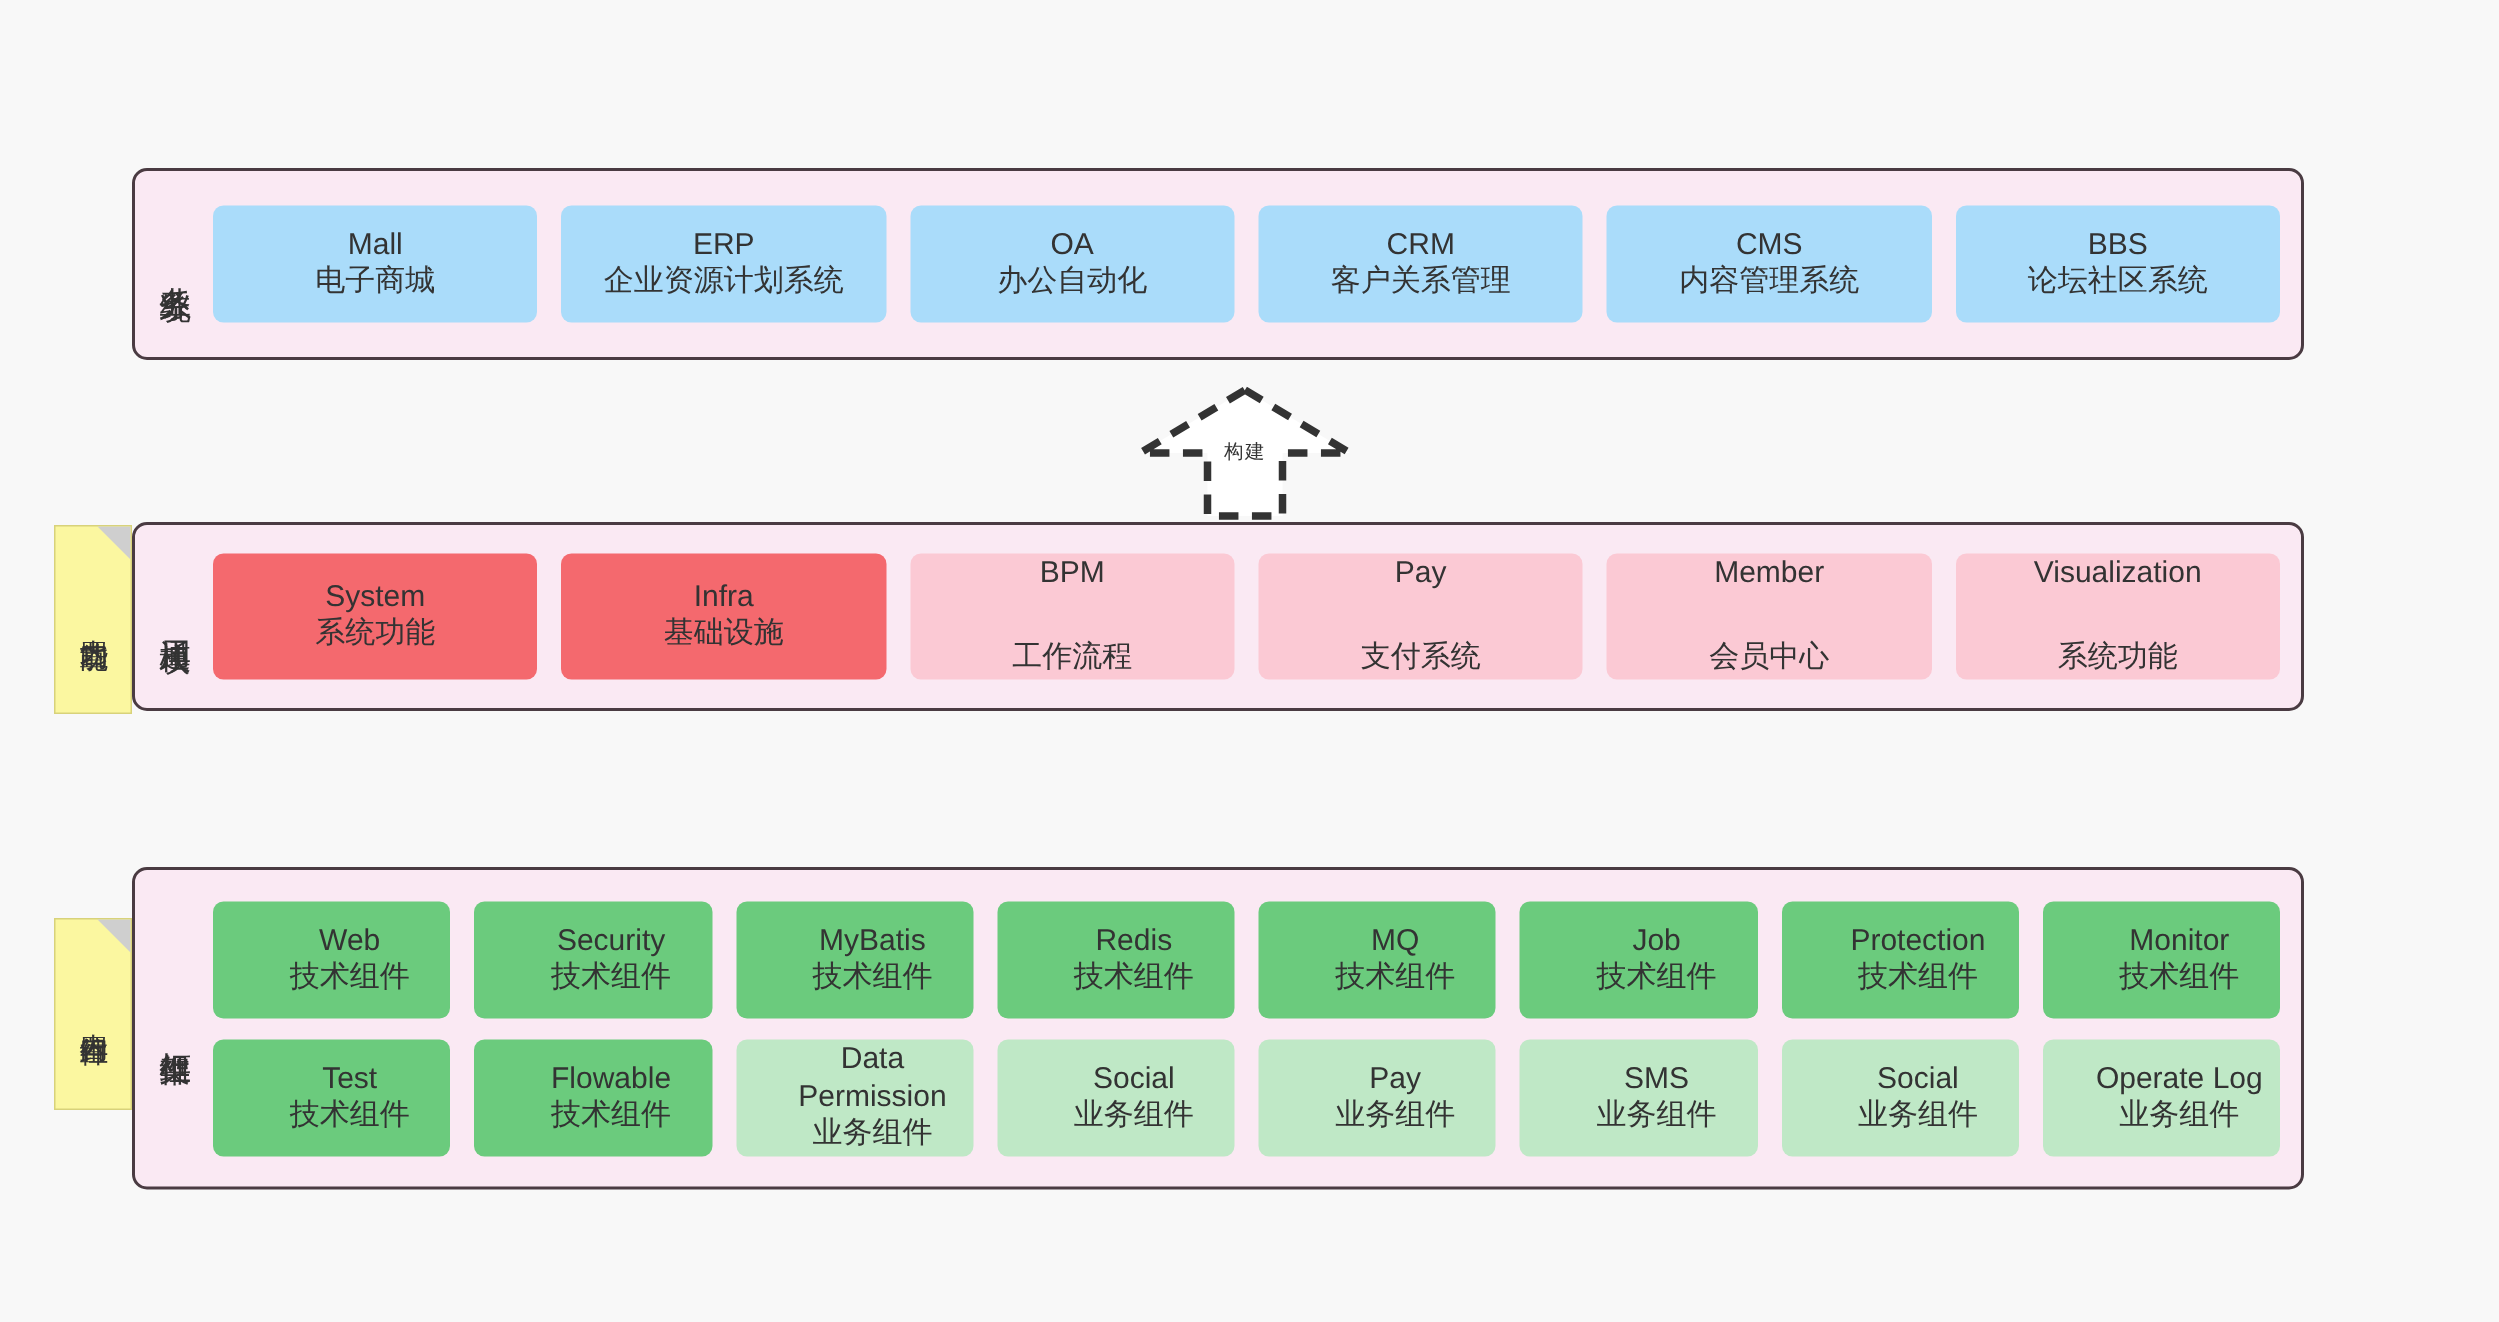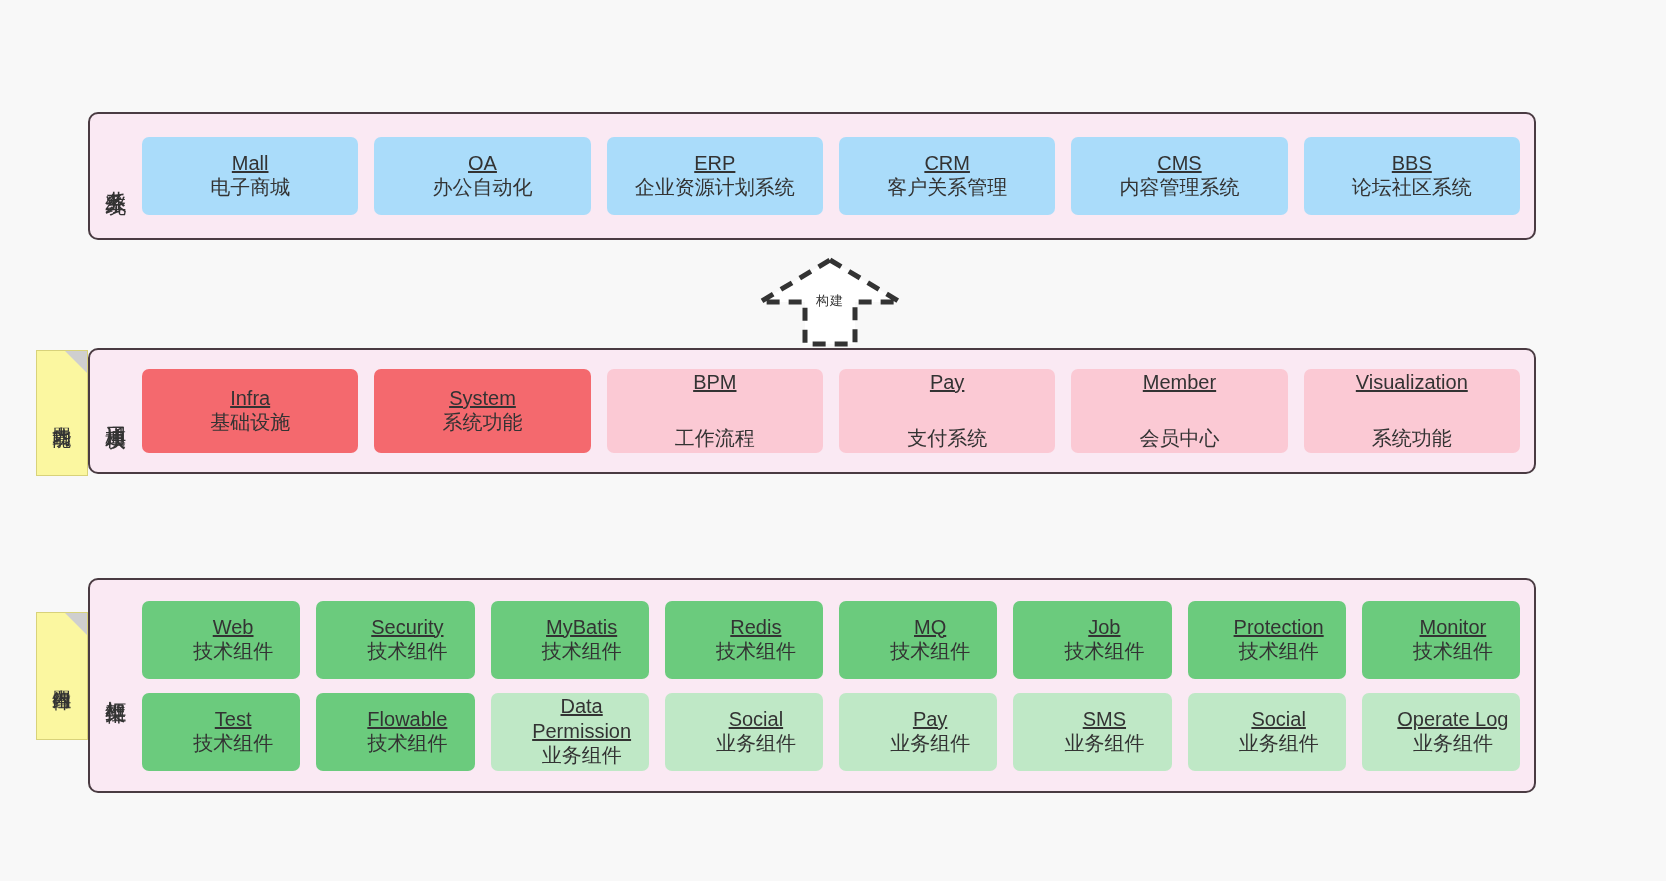--- a/index.html
+++ b/index.html
@@ -69,21 +69,21 @@
     flex-direction: column;
     align-items: center;
     justify-content: center;
     text-align: center;
     font-size: 20px;
     line-height: 1.25;
     color: #333333;
     padding: 6px 4px;
     box-sizing: border-box;
   }
-  .node .n-en { display: block; text-decoration: underline; }
+  .node .n-en { display: block; }
   .node .n-cn { display: block; font-family: Liberation Mono, monospace; }
 
   .layer-business .node { height: 78px; background: #aadcfa; }
   .layer-common   .node { height: 84px; }
   .layer-frame    .node { height: 78px; padding-left: 28px; }
 
   .c-blue        { background: #aadcfa; }
   .c-red         { background: #f4696e; }
   .c-pink        { background: #fbc9d4; gap: 32px; }
   .c-green       { background: #6bcb7d; }
@@ -153,27 +153,27 @@
     <div class="layer-title">业务系统</div>
     <div class="layer-body">
       <div class="row">
 
         <div class="node c-blue">
           <span class="n-en">Mall</span>
           <span class="n-cn">电子商城</span>
         </div>
 
         <div class="node c-blue">
+          <span class="n-en">ERP</span>
+          <span class="n-cn">企业资源计划系统</span>
+        </div>
+
+        <div class="node c-blue">
           <span class="n-en">OA</span>
           <span class="n-cn">办公自动化</span>
-        </div>
-
-        <div class="node c-blue">
-          <span class="n-en">ERP</span>
-          <span class="n-cn">企业资源计划系统</span>
         </div>
 
         <div class="node c-blue">
           <span class="n-en">CRM</span>
           <span class="n-cn">客户关系管理</span>
         </div>
 
         <div class="node c-blue">
           <span class="n-en">CMS</span>
           <span class="n-cn">内容管理系统</span>
@@ -199,27 +199,27 @@
     <span class="fold"></span>
     <span>内置功能</span>
   </div>
 
   <div class="layer layer-common" id="layer-common">
     <div class="layer-title">通用模块</div>
     <div class="layer-body">
       <div class="row">
 
         <div class="node c-red">
+          <span class="n-en">System</span>
+          <span class="n-cn">系统功能</span>
+        </div>
+
+        <div class="node c-red">
           <span class="n-en">Infra</span>
           <span class="n-cn">基础设施</span>
-        </div>
-
-        <div class="node c-red">
-          <span class="n-en">System</span>
-          <span class="n-cn">系统功能</span>
         </div>
 
         <div class="node c-pink">
           <span class="n-en">BPM</span>
           <span class="n-cn">工作流程</span>
         </div>
 
         <div class="node c-pink">
           <span class="n-en">Pay</span>
           <span class="n-cn">支付系统</span>

